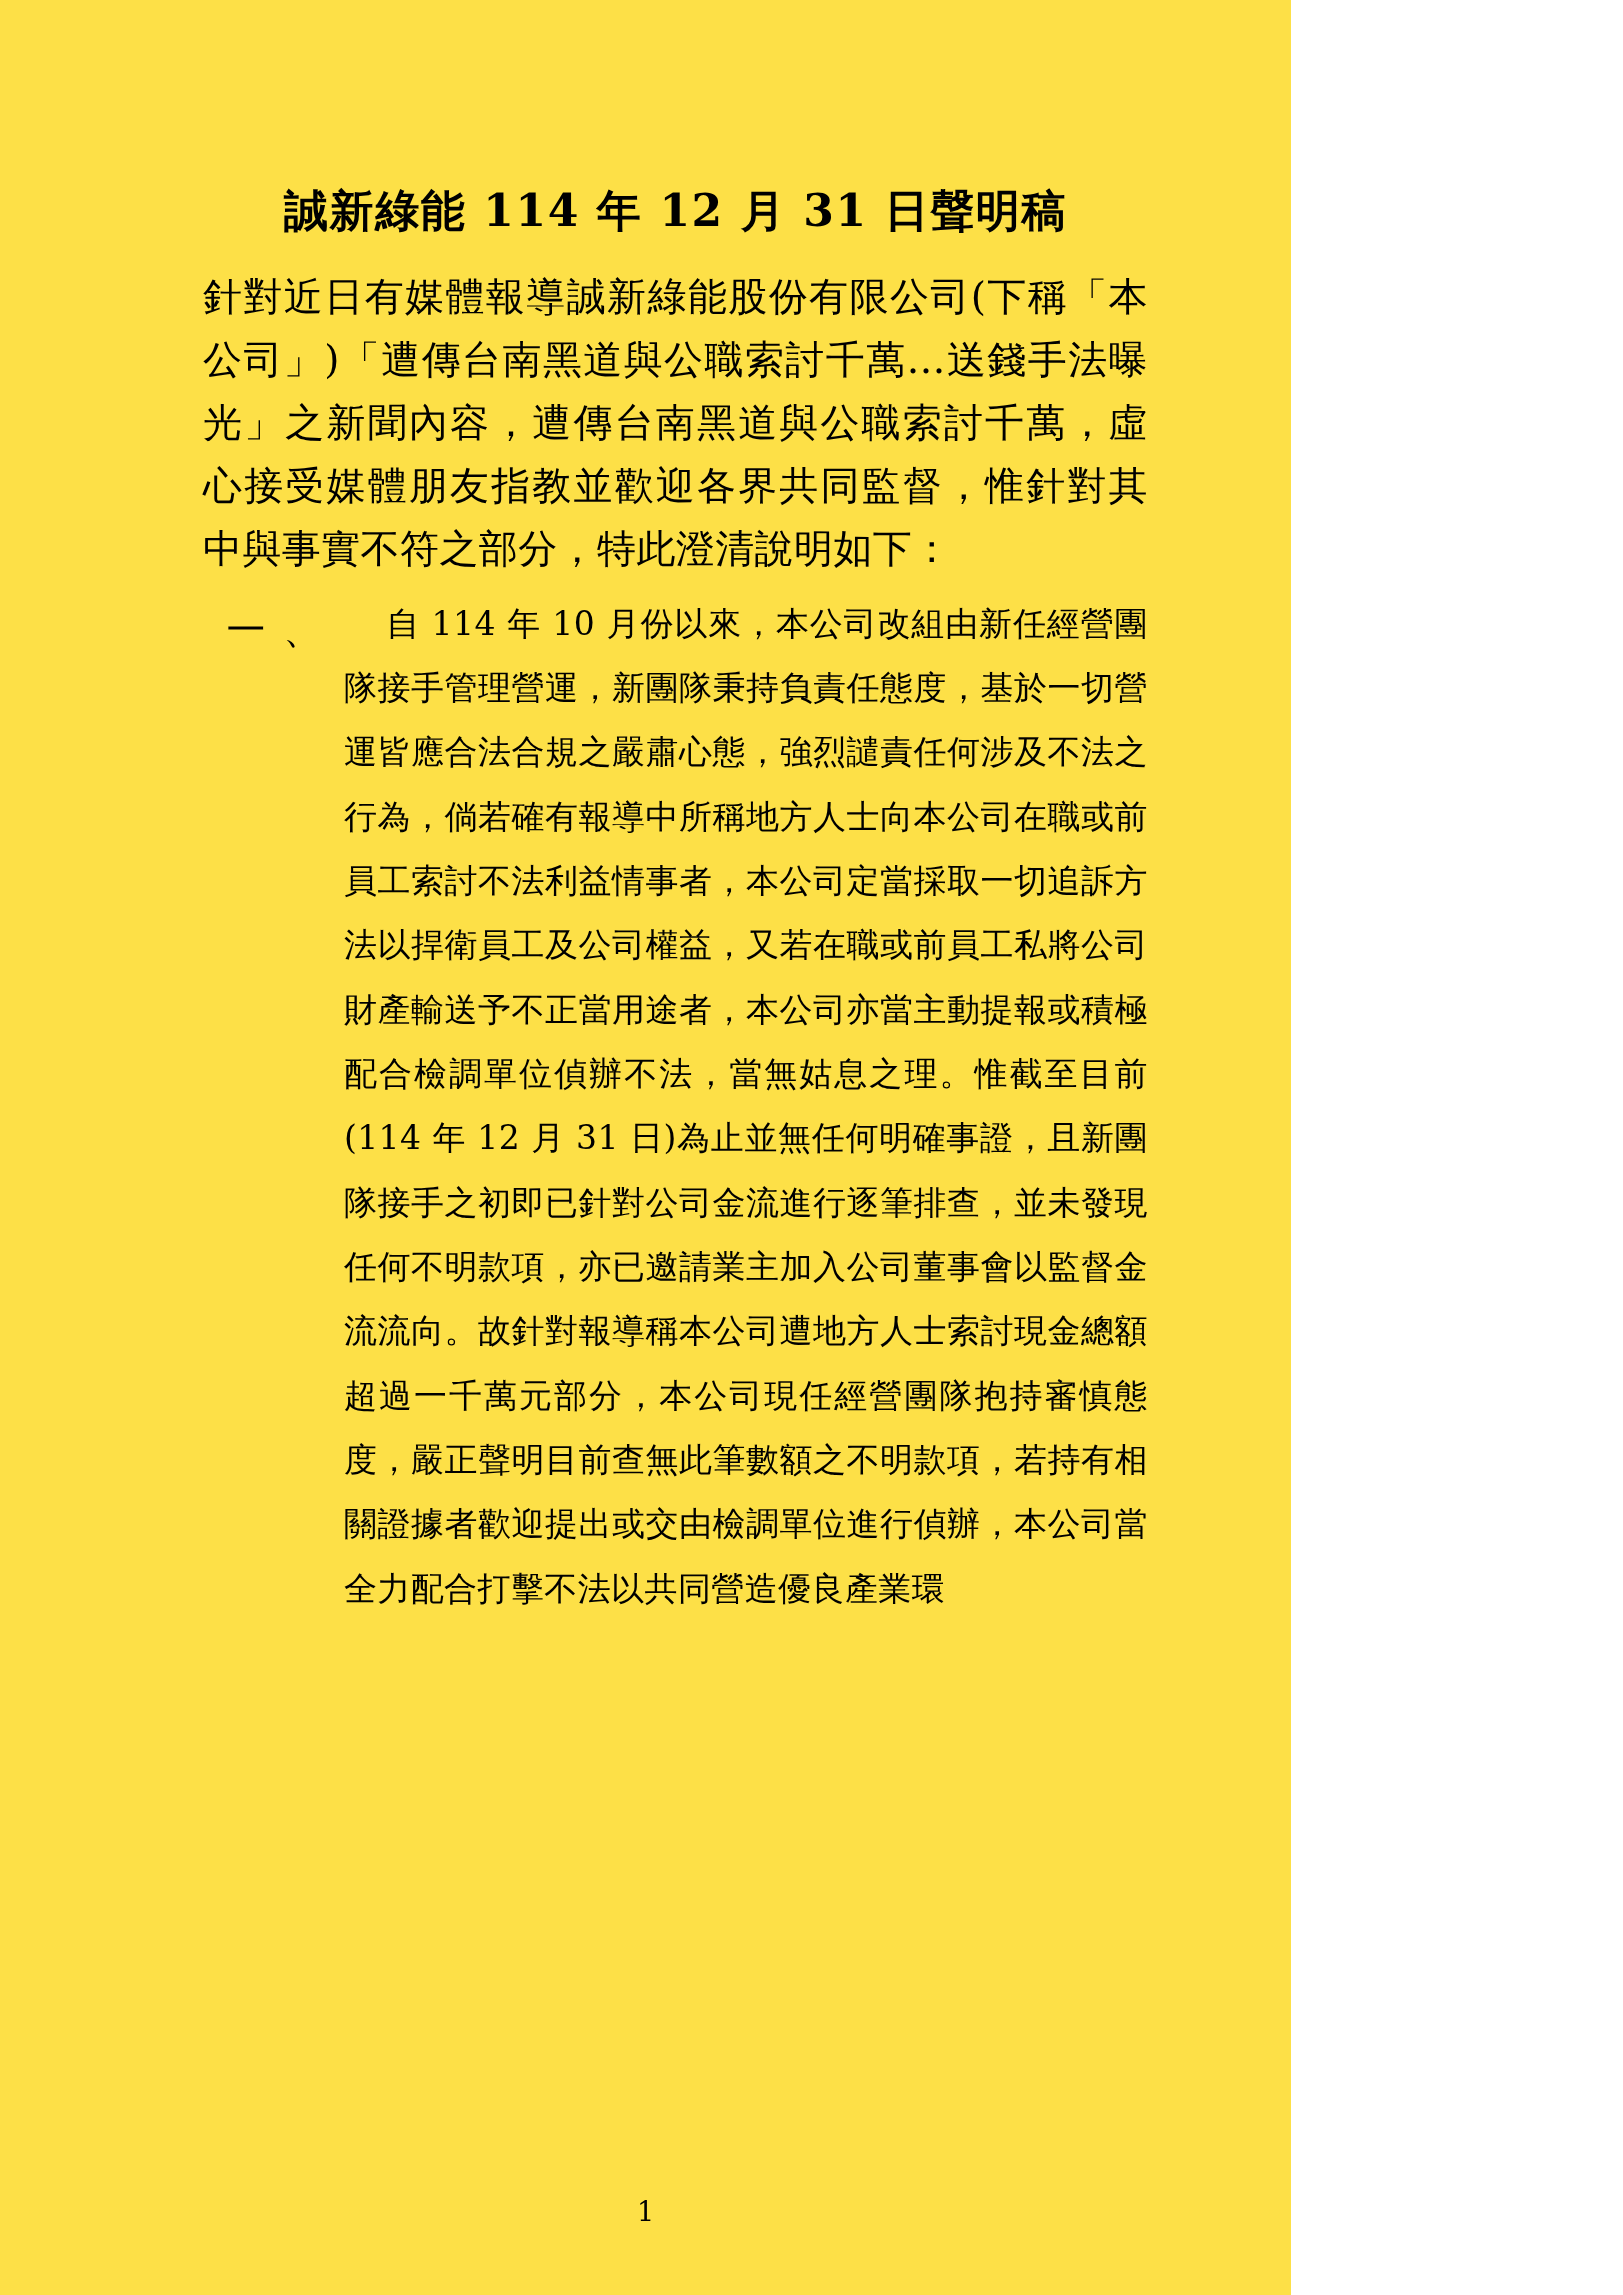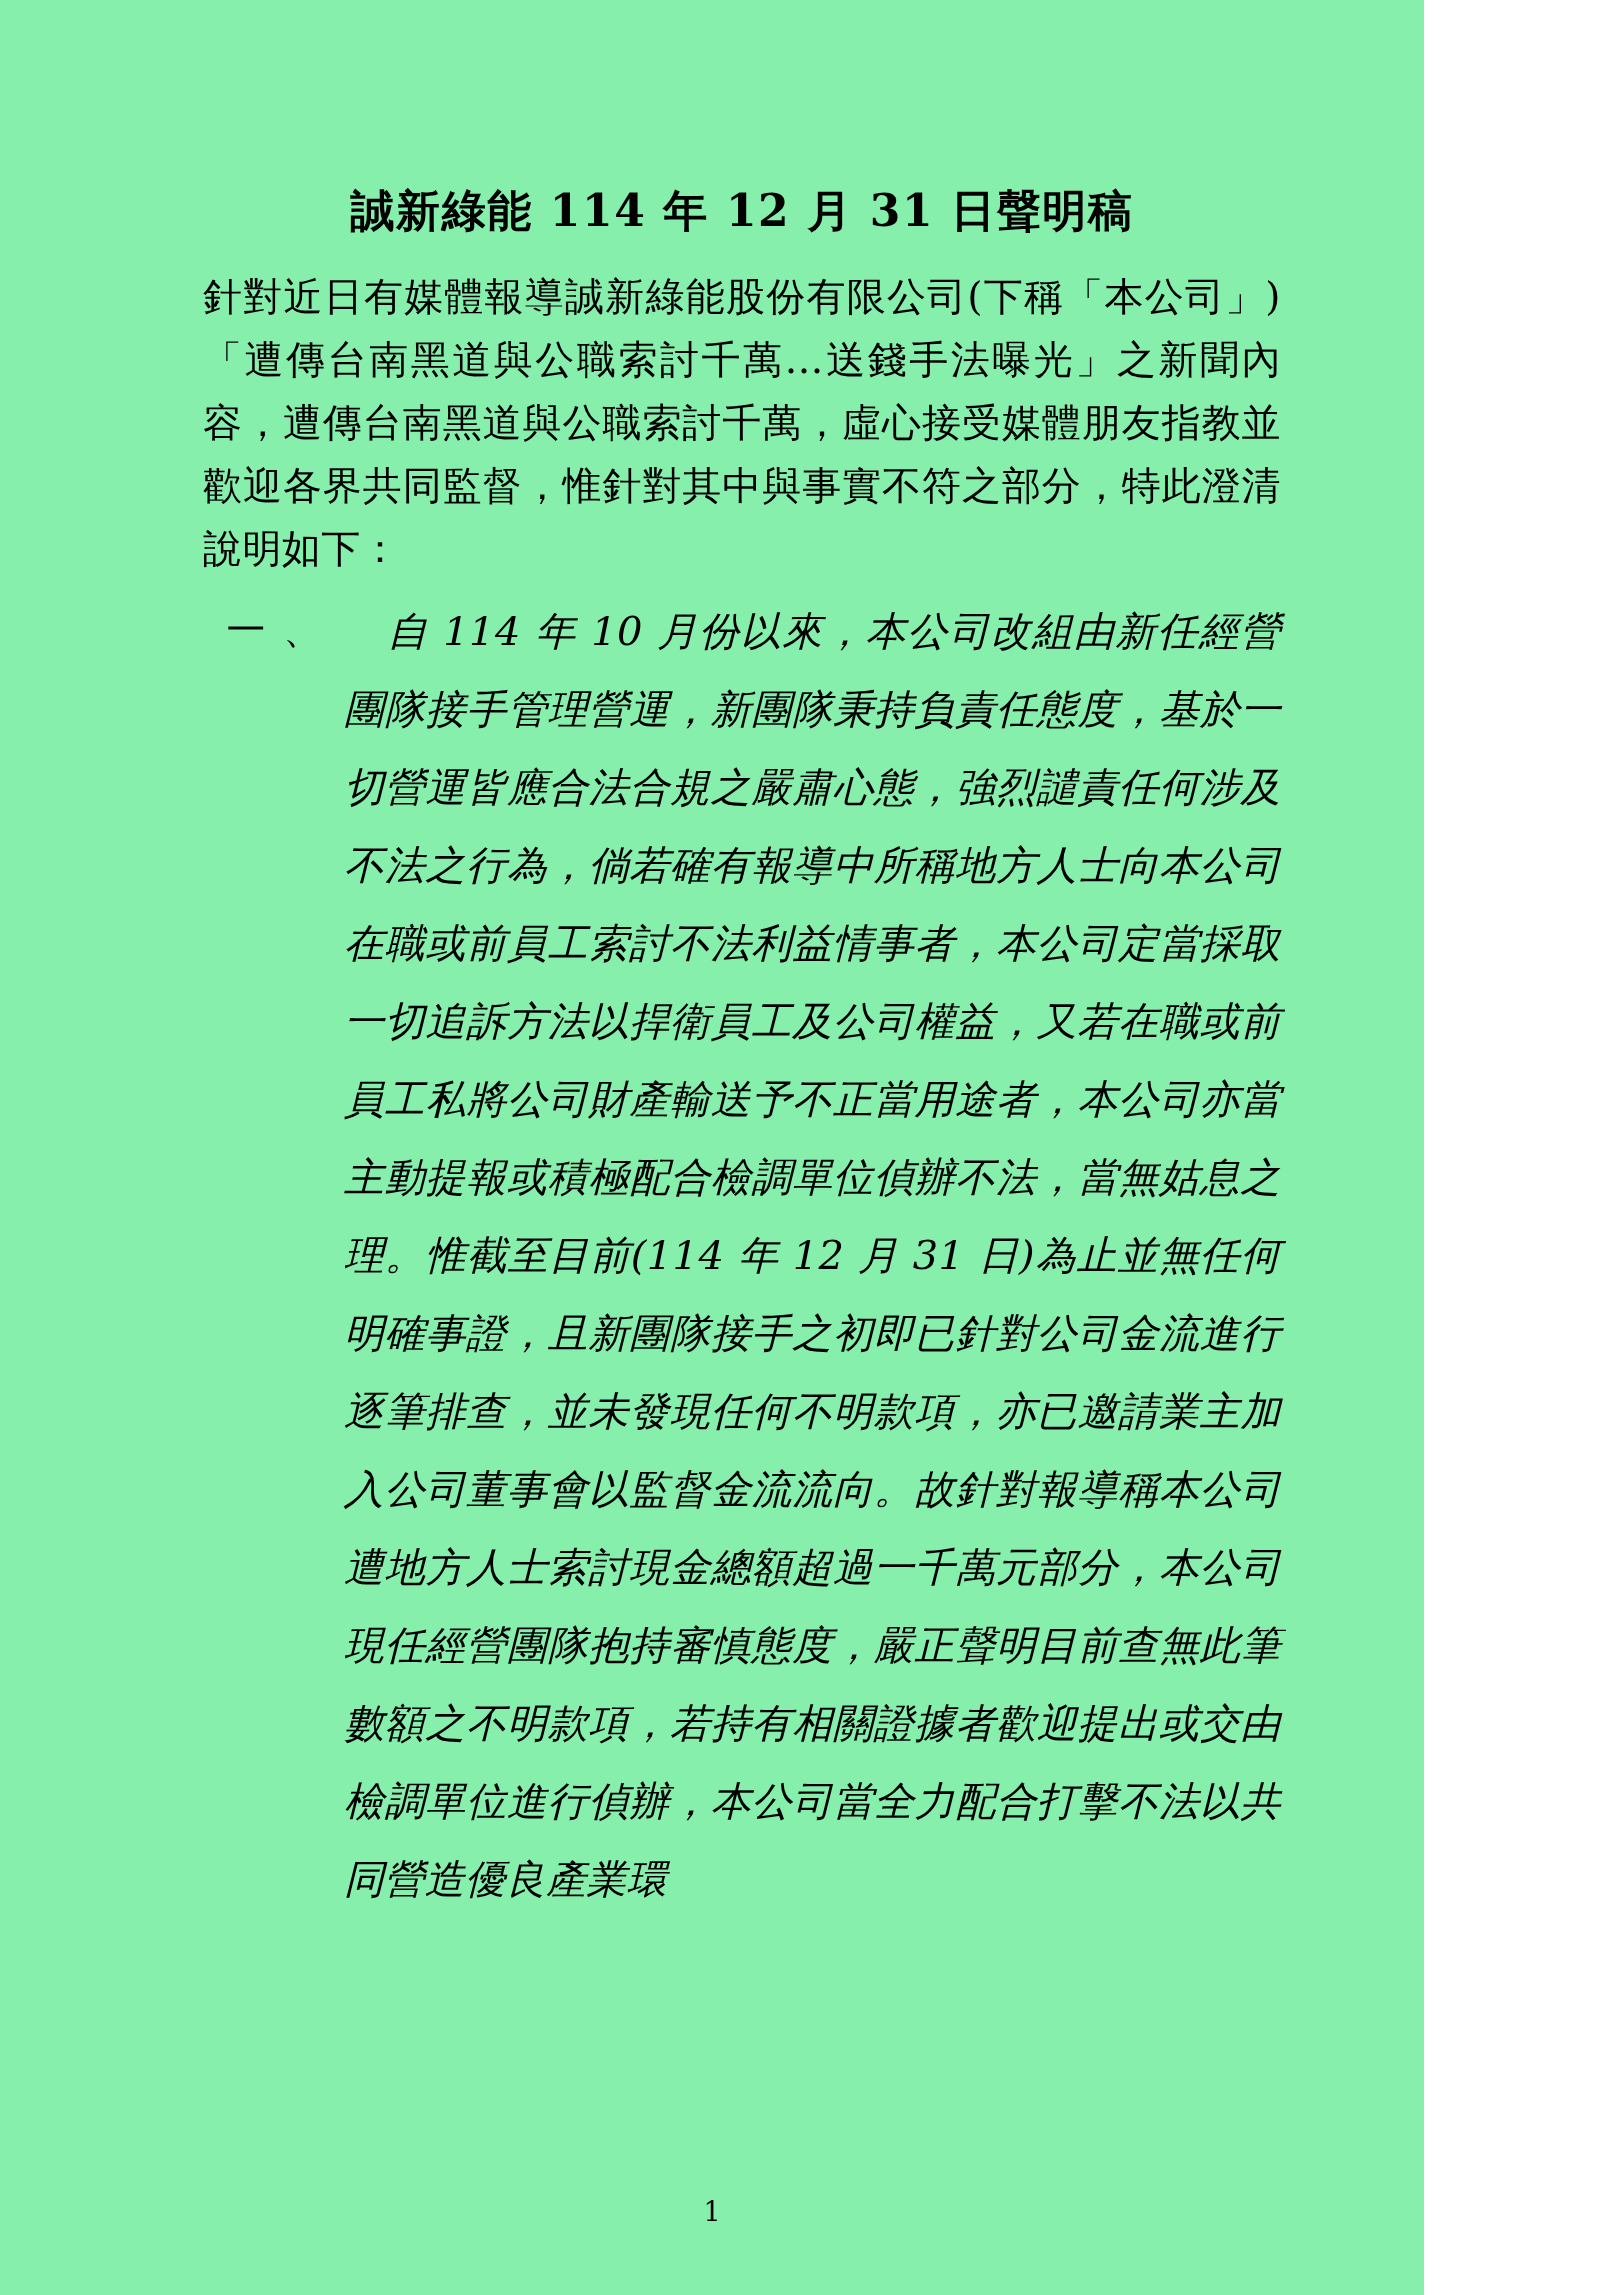--- a/index.html
+++ b/index.html
@@ -10,24 +10,24 @@
   body {
     width: 1623px;
     height: 2295px;
     font-family: "DejaVu Serif", "Liberation Serif", serif;
     color: #000000;
     -webkit-font-smoothing: antialiased;
   }
   .page {
     position: relative;
     box-sizing: border-box;
-    width: 1424px;
+    width: 1291px;
     height: 2295px;
     padding: 185px 143px 0 203px;
-    background: #86efac;
+    background: #fde047;
   }
   .doc-title {
     text-align: center;
     font-size: 44px;
     font-weight: bold;
     letter-spacing: 1.6px;
     line-height: 1.2;
     margin: 0 0 27px 0;
     font-family: "DejaVu Serif", "Liberation Serif", serif;
   }
@@ -47,27 +47,26 @@
   .item-marker {
     flex: 0 0 auto;
     font-size: 39px;
     line-height: 1.95;
     letter-spacing: 17.3px;
     padding-left: 23.6px;
     white-space: nowrap;
   }
   .item-body {
     flex: 1 1 auto;
-    font-size: 40px;
+    font-size: 33px;
     line-height: 1.95;
     text-align: justify;
     text-justify: inter-ideograph;
     letter-spacing: 0.4px;
     padding-left: 4.7px;
-    font-style: italic;
   }
   .item-body .first-indent {
     display: inline-block;
     width: 42px;
   }
   .page-number {
     position: absolute;
     left: 0;
     right: 0;
     bottom: 68px;

